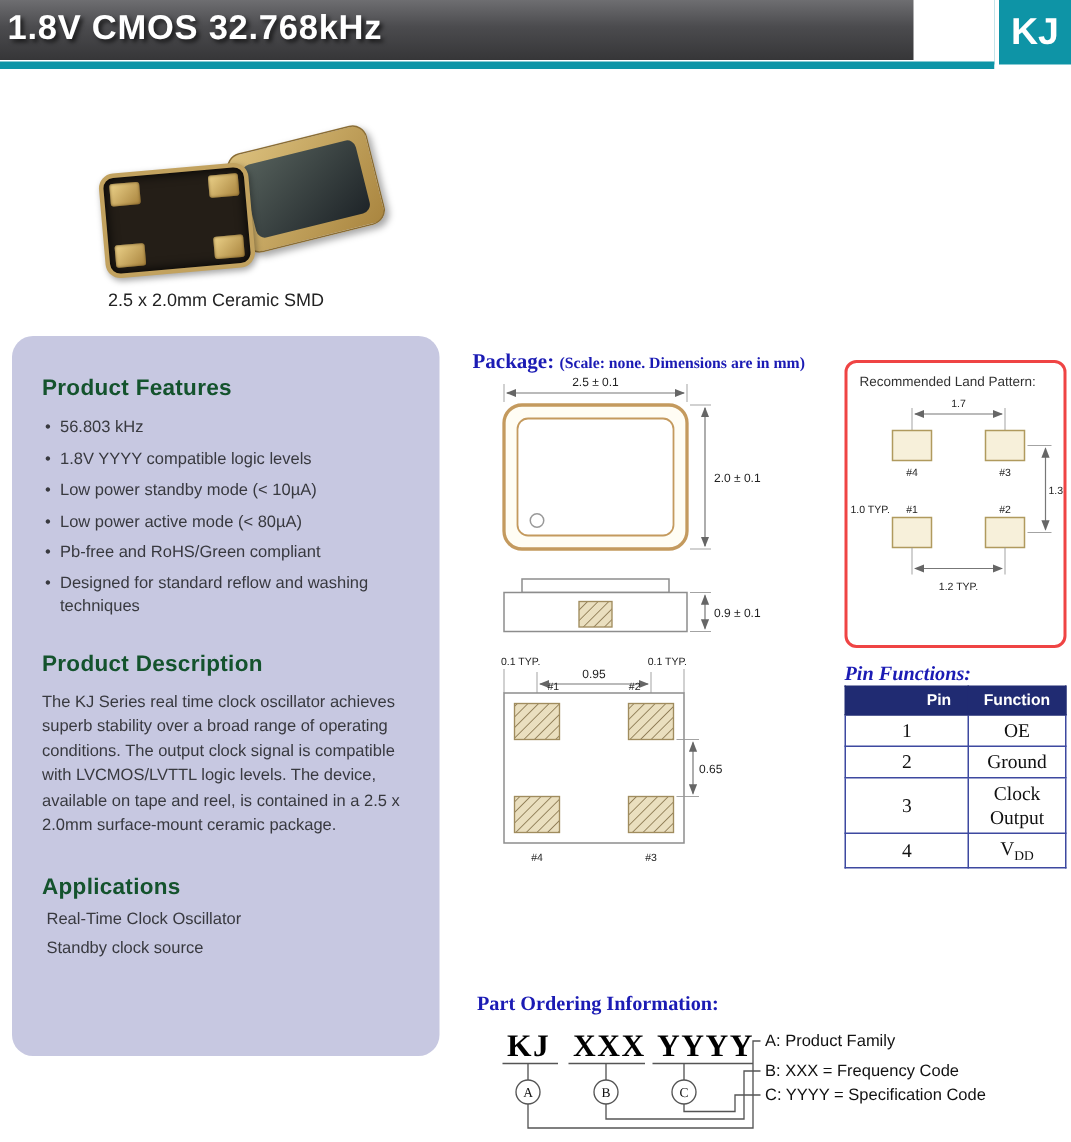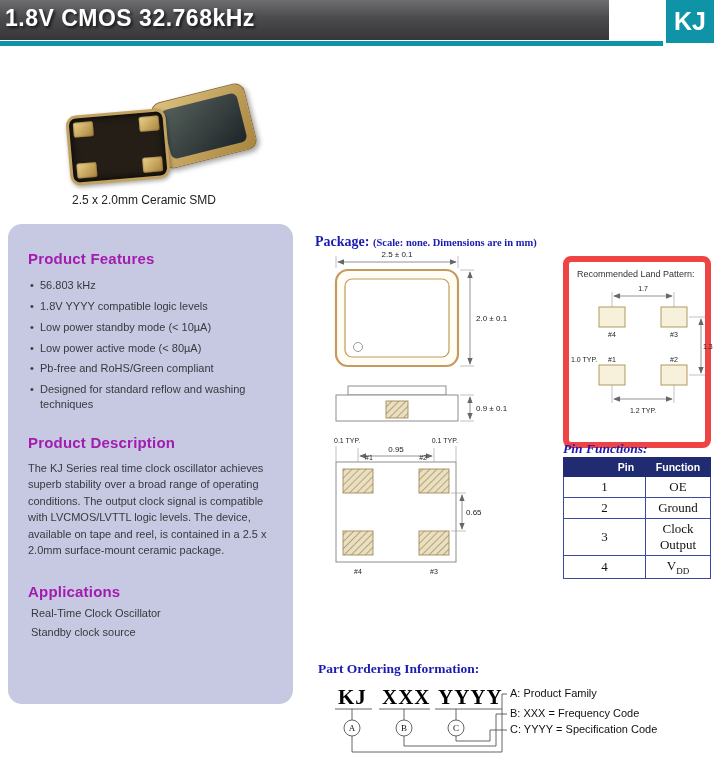--- a/index.html
+++ b/index.html
@@ -26,21 +26,21 @@
   .pad.tl{left:4px;top:4px}.pad.tr{right:4px;top:4px}.pad.bl{left:4px;bottom:4px}.pad.br{right:4px;bottom:4px}
   .pkg2{position:absolute;left:90px;top:0px;width:96px;height:68px;transform:rotate(-14deg);
     background:linear-gradient(135deg,#dcc17e,#a9853f);border:1px solid #8a6d35;border-radius:10px;
     padding:8px;box-sizing:border-box;box-shadow:2px 3px 5px rgba(0,0,0,.35);}
   .lid{width:100%;height:100%;border-radius:6px;background:linear-gradient(145deg,#55605b,#1e2428);}
   .photo-caption{position:absolute;left:72px;top:193px;font-size:12px;color:#222;}
 
   
   .panel{position:absolute;left:8px;top:224px;width:285px;height:480px;background:#c7c8e1;
     border-radius:14px;padding:26px 20px 0 20px;box-sizing:border-box;}
-  .panel h2{margin:0;font-size:15px;font-weight:bold;color:#a21caf;letter-spacing:.2px;}
+  .panel h2{margin:0;font-size:15px;font-weight:bold;color:#14532d;letter-spacing:.2px;}
   .features-list{list-style:none;margin:11px 0 0 0;padding:0;}
   .features-list li{position:relative;font-size:11px;color:#38393f;line-height:1.35;
     margin-bottom:6px;padding-left:12px;}
   .features-list li::before{content:"\2022";position:absolute;left:2px;top:0;color:#38393f;}
   .desc-heading{margin-top:22px !important;}
   .desc-text{font-size:11px;color:#38393f;line-height:1.5;margin:9px 0 0 0;}
   .apps-heading{margin-top:24px !important;}
   .app-item{font-size:11px;color:#38393f;margin-top:7px;padding-left:3px;}
 
   
@@ -55,22 +55,22 @@
   .dl{stroke:#777;stroke-width:.8;fill:none;}
   .ext{stroke:#999;stroke-width:.6;fill:none;}
   .ol{stroke:#8d8d8d;stroke-width:1;fill:#fff;}
   .gold-o{stroke:#c49a5e;stroke-width:2.2;fill:#fffdf4;}
   .gold-i{stroke:#c49a5e;stroke-width:1.2;fill:#fff;}
   .hpad{fill:url(#hatch);stroke:#a08c5e;stroke-width:.9;}
   text.dim{font-family:"Liberation Sans",sans-serif;font-size:8px;fill:#222;}
   text.dim7{font-family:"Liberation Sans",sans-serif;font-size:7px;fill:#222;}
 
   
-  .land-box{position:absolute;left:563px;top:256px;width:148px;height:192px;background:#fff;
-    border:6px solid #ef4444;border-radius:8px;box-sizing:border-box;}
+  .land-box{position:absolute;left:563px;top:240px;width:148px;height:192px;background:#fff;
+    border:2px solid #ef4444;border-radius:8px;box-sizing:border-box;}
   .land-title{font-size:9px;color:#333;padding:7px 0 0 8px;}
   .land-box svg{display:block;margin-top:0;}
   .lpad{stroke:#b09a5e;stroke-width:1;fill:#f7f0da;}
 
   
   .pin-table{position:absolute;left:563px;top:457px;width:148px;border-collapse:collapse;}
   .pin-table th{background:#202b72;color:#fff;font-size:10.5px;font-weight:bold;
     padding:3px 0;border:1px solid #202b72;}
   .pin-table td{font-family:"Liberation Serif",serif;font-size:13px;color:#111;text-align:center;
     padding:2px 0;border:1px solid #3d49a0;}

